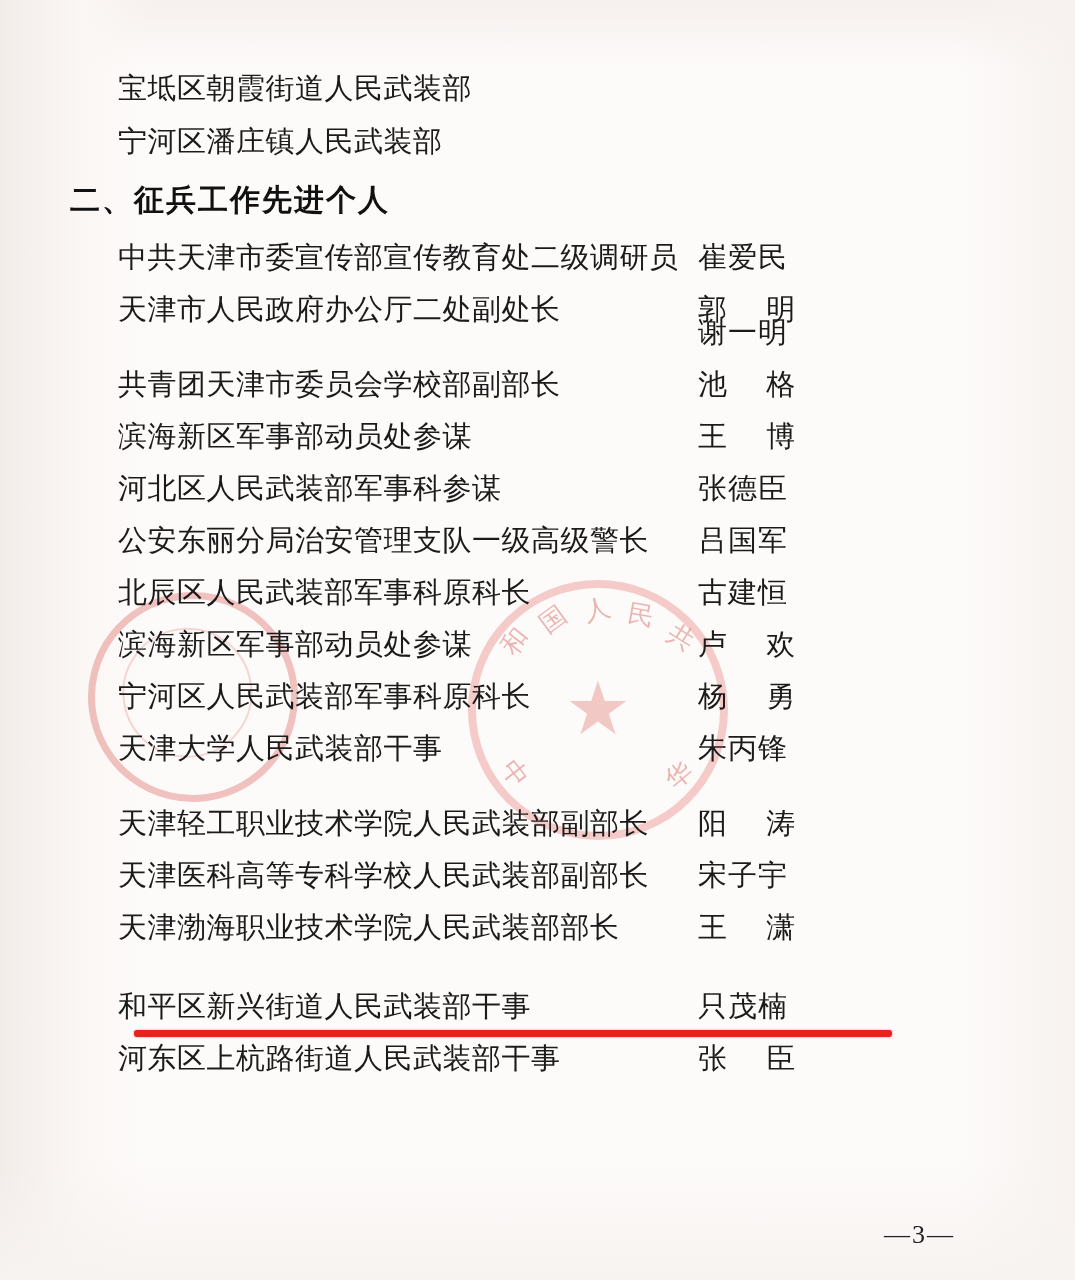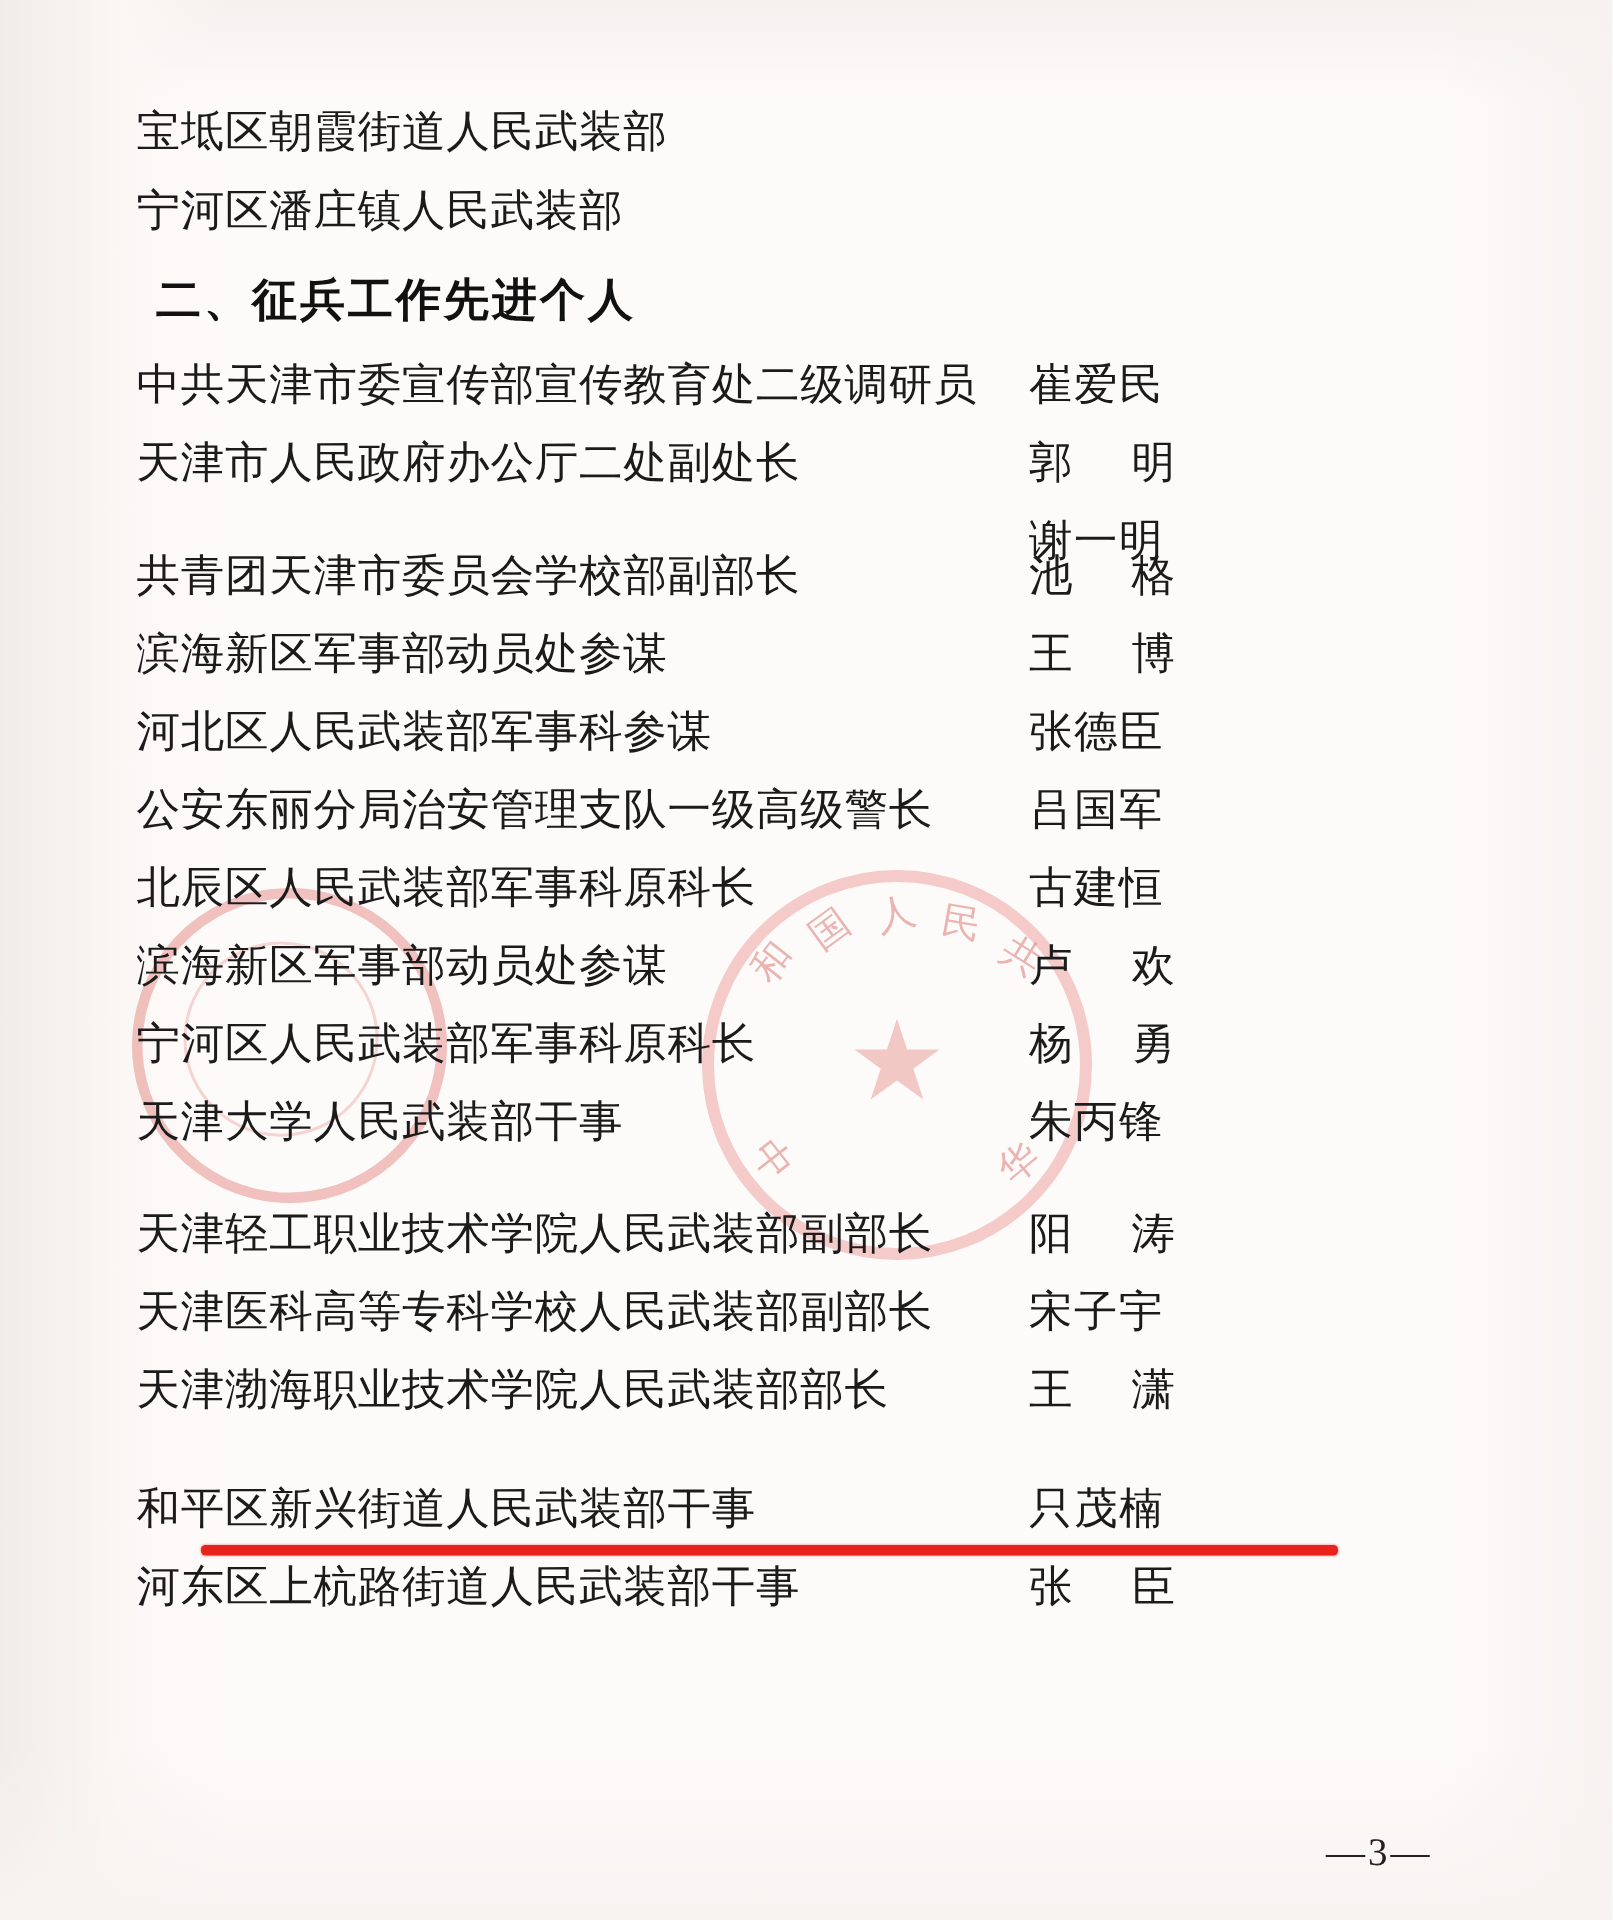--- a/index.html
+++ b/index.html
@@ -107,44 +107,44 @@
   
   .content {
     position: absolute;
     left: 0; top: 0;
     width: 100%;
     z-index: 5;
   }
   .line {
     position: relative;
     display: flex;
-    align-items: flex-start;
-    margin-left: 91px;
+    align-items: flex-end;
+    margin-left: 118px;
     width: 700px;
     color: #1b1b1b;
     font-size: 29px;
     line-height: 1;
     white-space: nowrap;
   }
   .line .org {
     letter-spacing: 0.5px;
   }
   .line .name {
     position: absolute;
-    left: 595px;
+    left: 580px;
     display: inline-block;
     width: 96px;
     text-align: left;
     letter-spacing: 0.5px;
   }
   .name.sp1 { letter-spacing: 16px; }
   .name.sp0 { letter-spacing: 1px; }
 
   .heading {
-    margin-left: 104px;
+    margin-left: 70px;
     font-size: 30px;
     font-weight: bold;
     font-family: "Liberation Sans", sans-serif;
     color: #111;
     letter-spacing: 2px;
   }
 
   .underline-mark {
     position: absolute;
     left: 134px;

